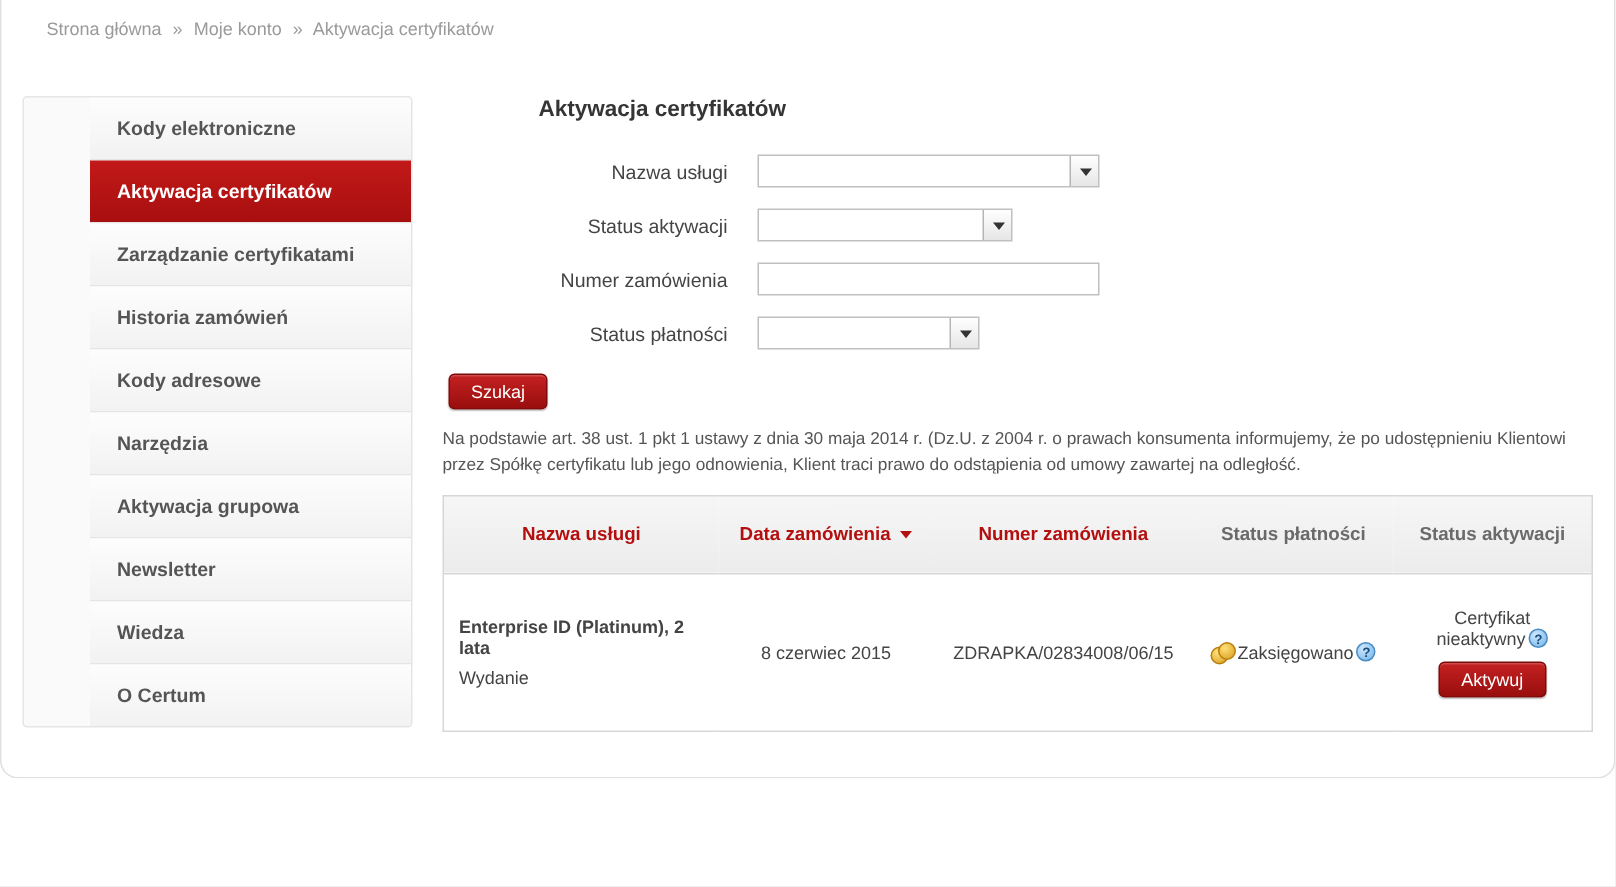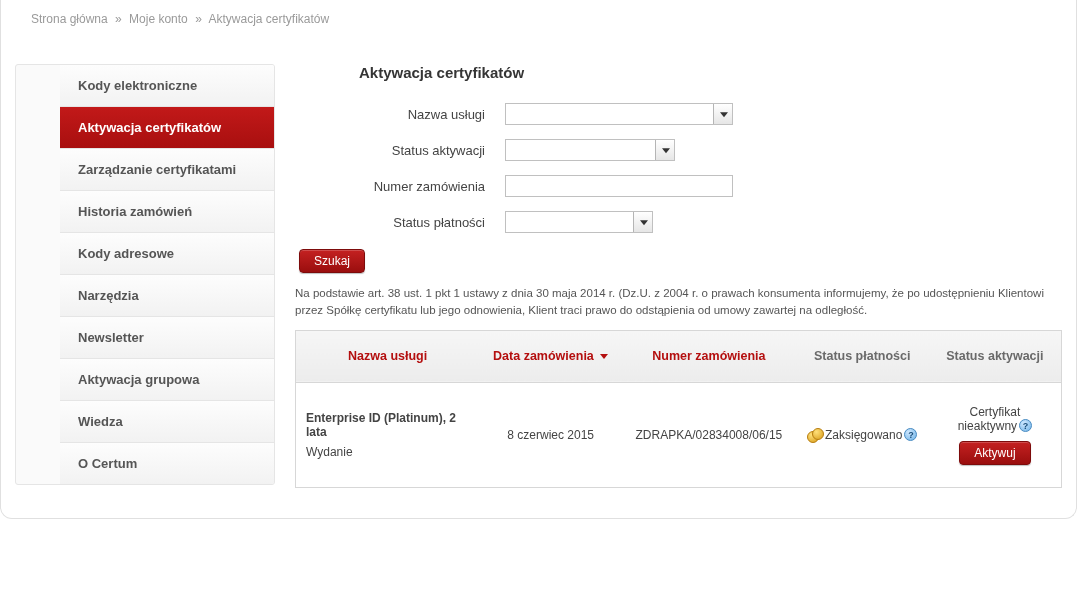--- a/index.html
+++ b/index.html
@@ -234,22 +234,22 @@
   </div>
 
   <div class="content">
     <nav class="sidebar">
       <a class="sidebar-item">Kody elektroniczne</a>
       <a class="sidebar-item active">Aktywacja certyfikatów</a>
       <a class="sidebar-item">Zarządzanie certyfikatami</a>
       <a class="sidebar-item">Historia zamówień</a>
       <a class="sidebar-item">Kody adresowe</a>
       <a class="sidebar-item">Narzędzia</a>
+      <a class="sidebar-item">Aktywacja grupowa</a>
       <a class="sidebar-item">Newsletter</a>
-      <a class="sidebar-item">Aktywacja grupowa</a>
       <a class="sidebar-item">Wiedza</a>
       <a class="sidebar-item">O Certum</a>
     </nav>
 
     <div class="main">
       <h2 class="page-title">Aktywacja certyfikatów</h2>
 
       <div class="filter-form">
         <div class="form-row">
           <label class="form-label">Nazwa usługi</label>

